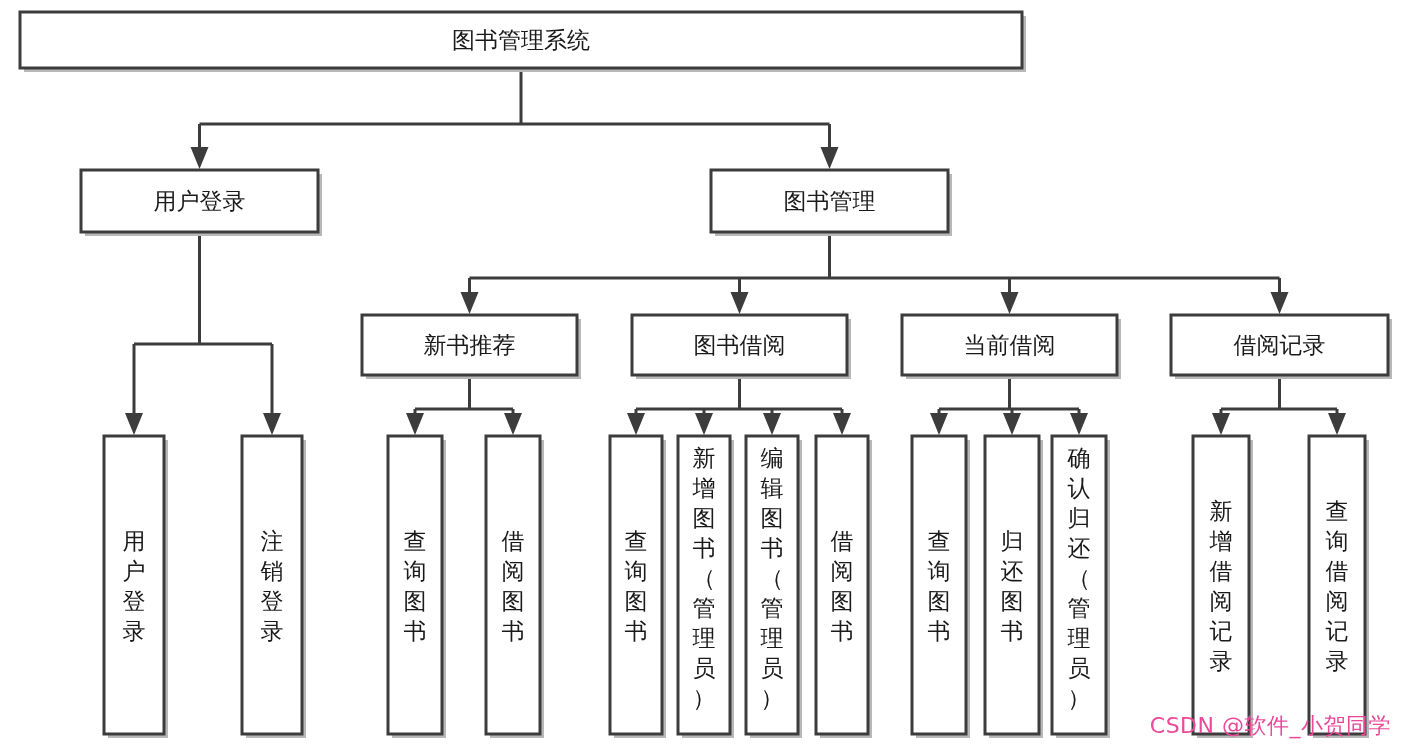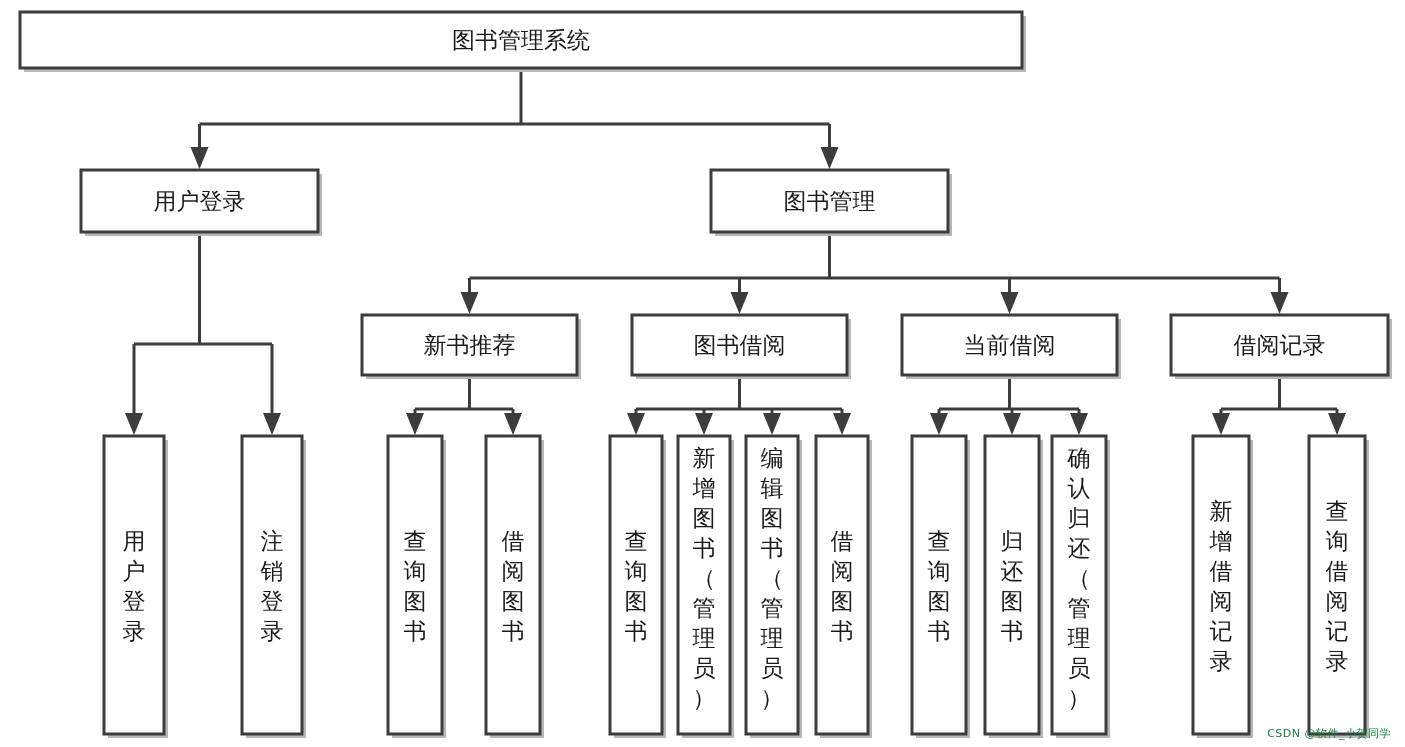--- a/index.html
+++ b/index.html
@@ -50,22 +50,22 @@
     font-family: "DejaVu Sans", "Liberation Sans", sans-serif;
     font-size: 23px;
     fill: #1a1a1a;
     text-anchor: middle;
   }
   .watermark {
     position: absolute;
     right: 14px;
     bottom: 6px;
     font-family: "DejaVu Sans", "Liberation Sans", sans-serif;
-    font-size: 11px;
-    color: #15803d;
+    font-size: 22px;
+    color: #ec4899;
     letter-spacing: 0.5px;
     white-space: nowrap;
     pointer-events: none;
   }
 </style>
 </head>
 <body>
 
 <svg id="diagram-root" viewBox="0 0 1405 747">
   <g id="connector-layer">

